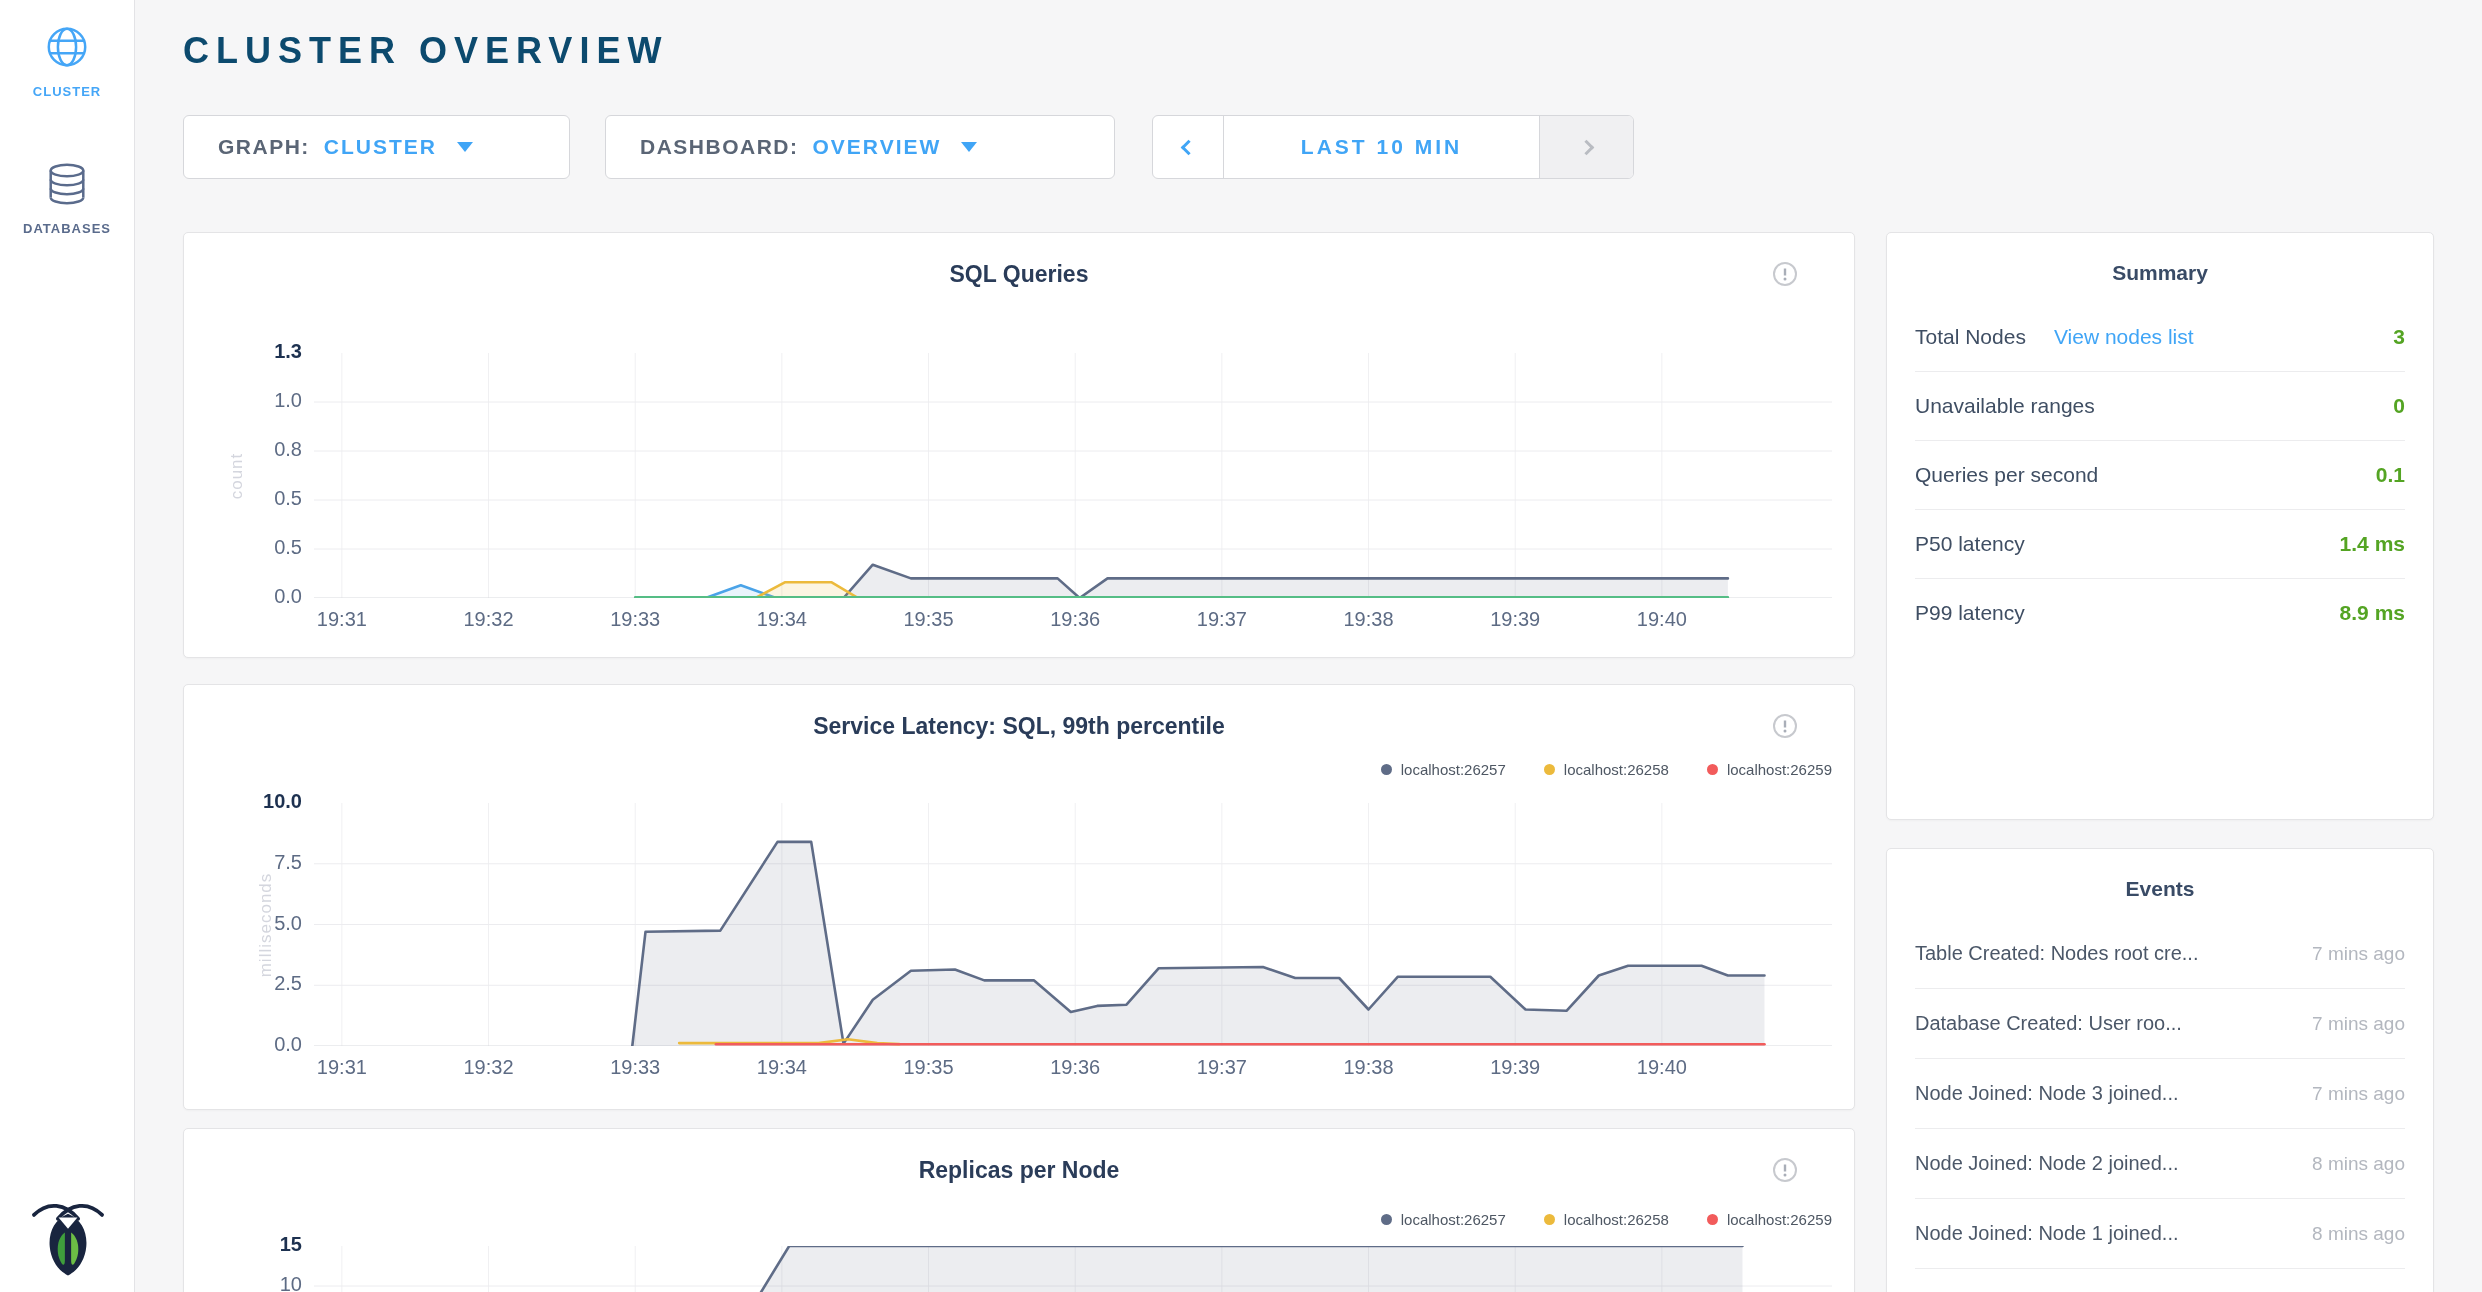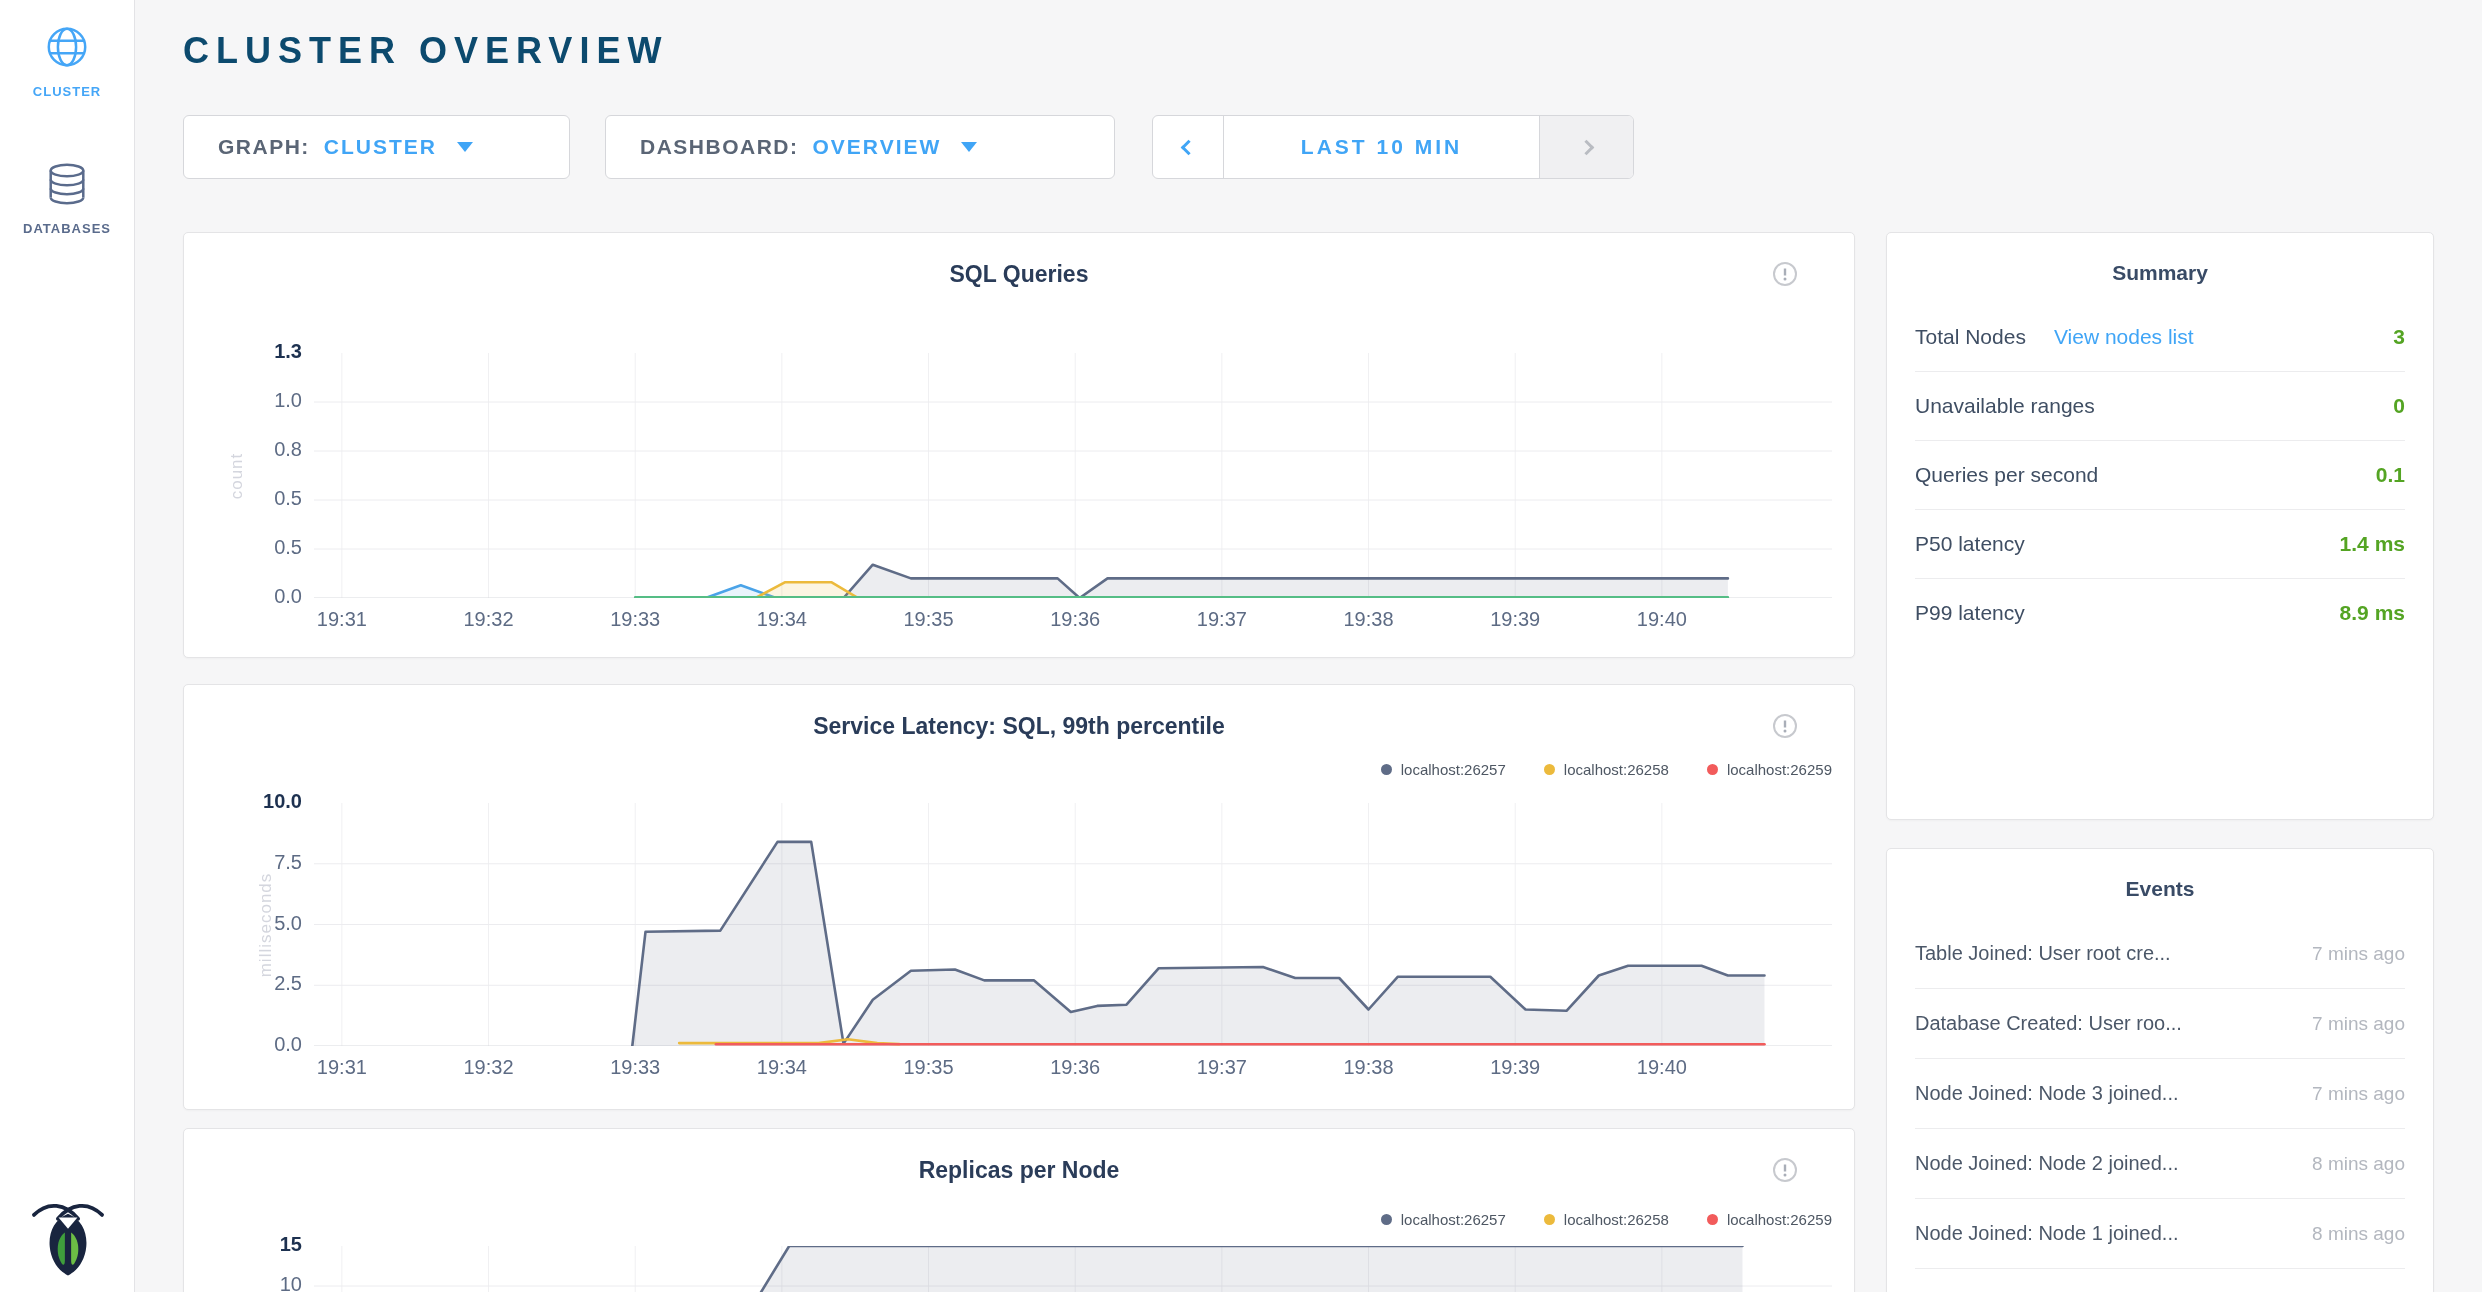--- a/index.html
+++ b/index.html
@@ -329,21 +329,21 @@
           <span><span class="sum-label">P99 latency</span></span>
           <span class="sum-value">8.9 ms</span>
         </div>
       </div>
   </aside>
 
   <aside class="card rpanel-card" id="events-card">
     <div class="panel-title">Events</div>
     <div class="rows" id="event-rows">
         <div class="ev-row">
-          <span class="ev-text">Table Joined: User root cre...</span>
+          <span class="ev-text">Table Created: Nodes root cre...</span>
           <span class="ev-time">7 mins ago</span>
         </div>
         <div class="ev-row">
           <span class="ev-text">Database Created: User roo...</span>
           <span class="ev-time">7 mins ago</span>
         </div>
         <div class="ev-row">
           <span class="ev-text">Node Joined: Node 3 joined...</span>
           <span class="ev-time">7 mins ago</span>
         </div>

